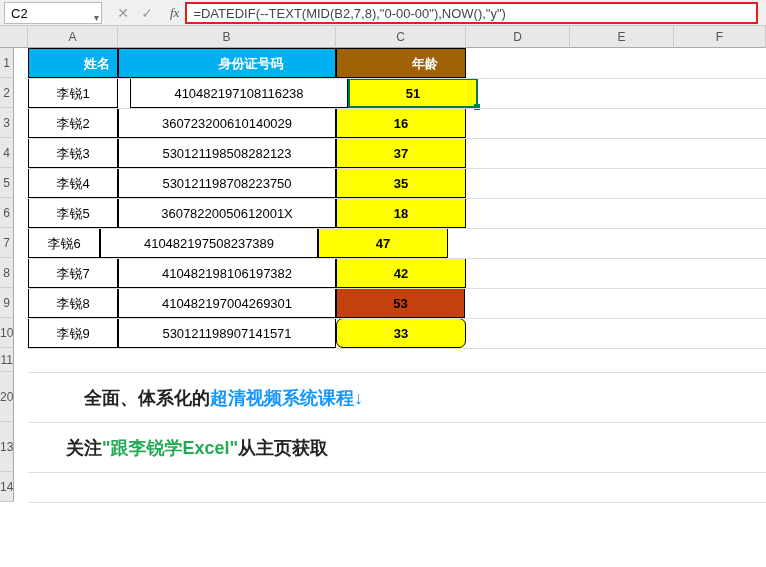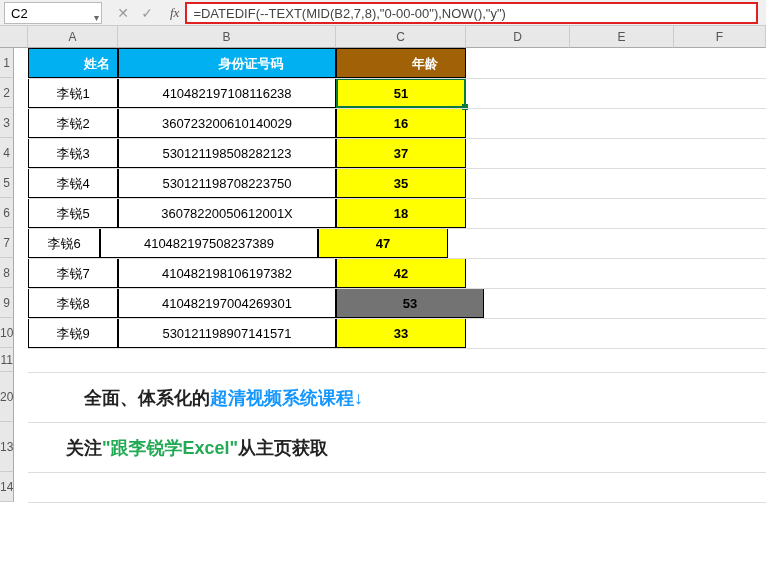--- a/index.html
+++ b/index.html
@@ -83,21 +83,21 @@
       <div class="row-h" style="height: 30px;">14</div>
     </div>
   <div class="cells" id="cells">
       <div class="headrow">
         <div class="headcell" style="width: 90px; background: rgb(0, 176, 240);">姓名</div>
         <div class="headcell" style="width: 218px; background: rgb(0, 176, 240);">身份证号码</div>
         <div class="headcell" style="width: 130px; background: #a16207;">年龄</div>
       </div>
       <div class="datarow">
         <div class="cell" style="width: 90px;">李锐1</div>
-        <div class="cell id" style="width: 218px;">410482197108116238</div>
+        <div class="cell id" style="width: 218px; margin-left: 12px;">410482197108116238</div>
         <div class="cell age selected" style="width: 130px; background: rgb(255, 255, 0);">51<div class="fill-handle"></div></div>
       </div>
       <div class="datarow">
         <div class="cell" style="width: 90px;">李锐2</div>
         <div class="cell id" style="width: 218px;">360723200610140029</div>
         <div class="cell age" style="width: 130px; background: rgb(255, 255, 0);">16</div>
       </div>
       <div class="datarow">
         <div class="cell" style="width: 90px;">李锐3</div>
         <div class="cell id" style="width: 218px;">530121198508282123</div>
@@ -119,26 +119,26 @@
         <div class="cell age" style="width: 130px; background: rgb(255, 255, 0);">47</div>
       </div>
       <div class="datarow">
         <div class="cell" style="width: 90px;">李锐7</div>
         <div class="cell id" style="width: 218px;">410482198106197382</div>
         <div class="cell age" style="width: 130px; background: rgb(255, 255, 0);">42</div>
       </div>
       <div class="datarow">
         <div class="cell" style="width: 90px;">李锐8</div>
         <div class="cell id" style="width: 218px;">410482197004269301</div>
-        <div class="cell age" style="width: 148px; background: #737373;">53</div>
+        <div class="cell age" style="width: 129px; background: #c2410c;">53</div>
       </div>
       <div class="datarow">
         <div class="cell" style="width: 90px;">李锐9</div>
         <div class="cell id" style="width: 218px;">530121198907141571</div>
-        <div class="cell age" style="width: 130px; background: rgb(255, 255, 0);">33</div>
+        <div class="cell age" style="width: 130px; background: rgb(255, 255, 0); border-radius: 7px;">33</div>
       </div>
       <div class="txt-block" style="left: 56px; top: 338px;"><span class="txt1">全面、体系化的</span><span class="txt1b">超清视频系统课程↓</span></div>
       <div class="txt-block" style="left: 38px; top: 388px;"><span class="txt2">关注</span><span class="txt2b">"跟李锐学Excel"</span><span class="txt2">从主页获取</span></div>
     </div>
 <div class="gridline-h" style="top: 52px;"></div>
     <div class="gridline-h" style="top: 82px;"></div>
     <div class="gridline-h" style="top: 112px;"></div>
     <div class="gridline-h" style="top: 142px;"></div>
     <div class="gridline-h" style="top: 172px;"></div>
     <div class="gridline-h" style="top: 202px;"></div>

